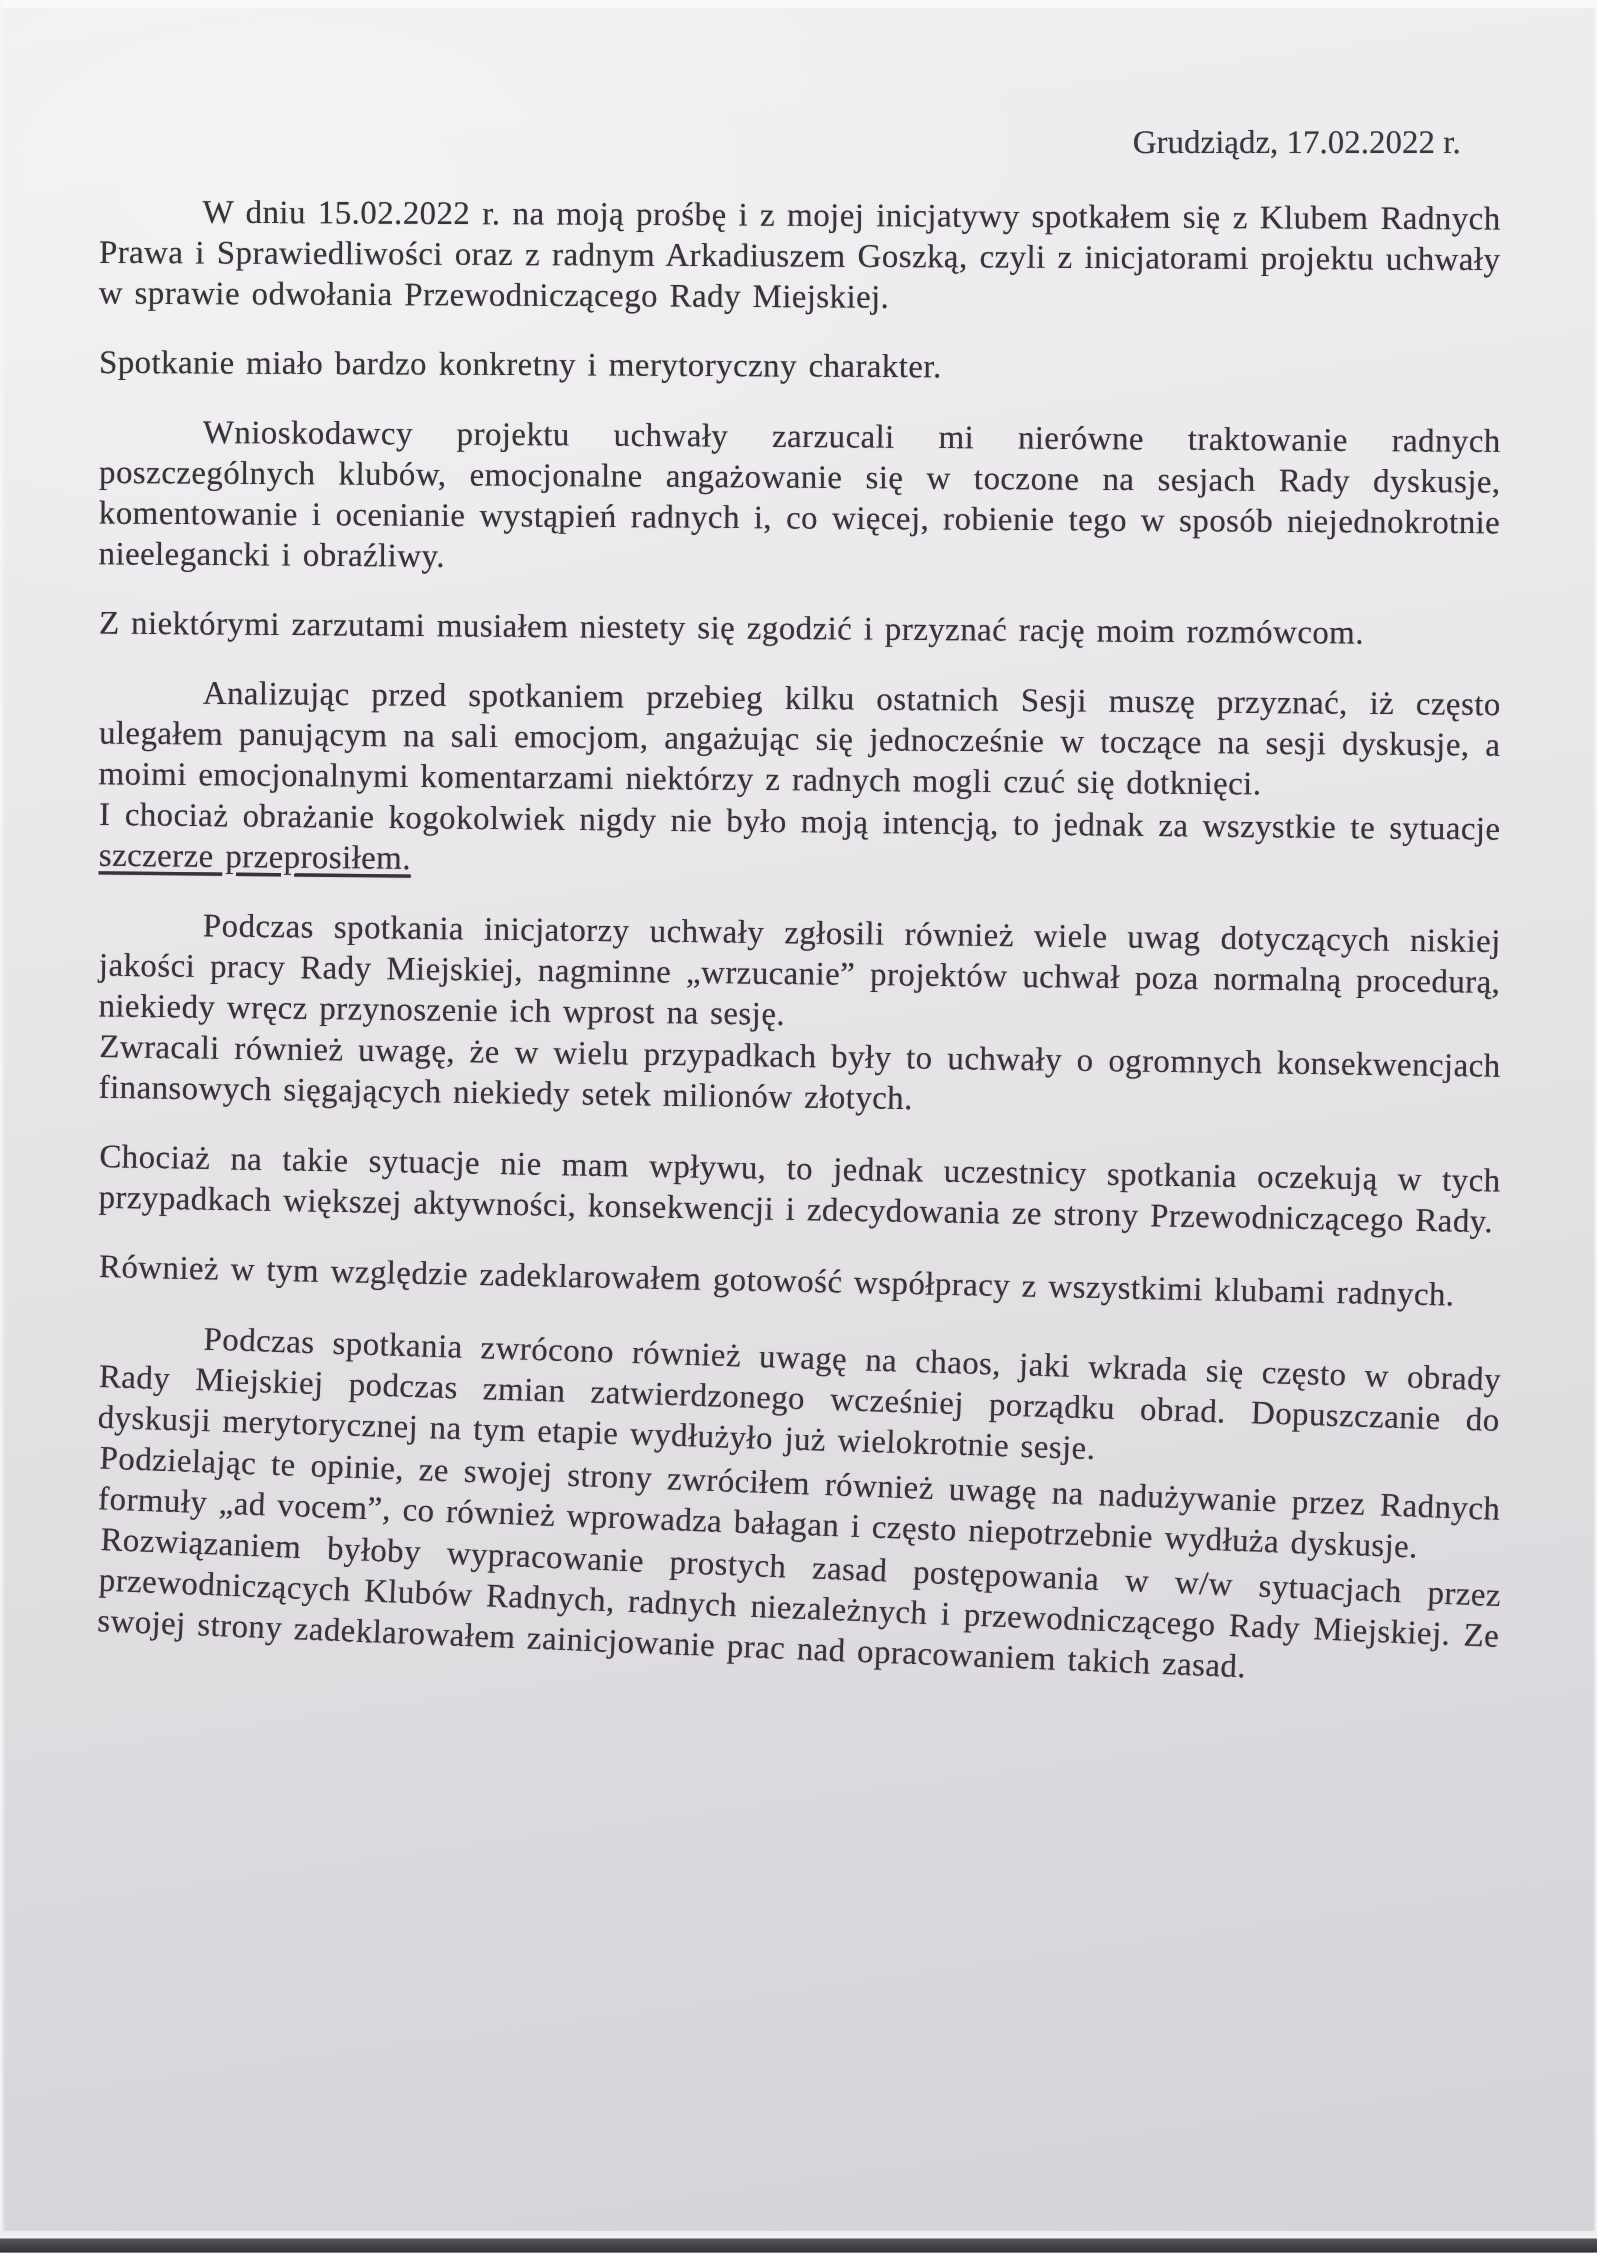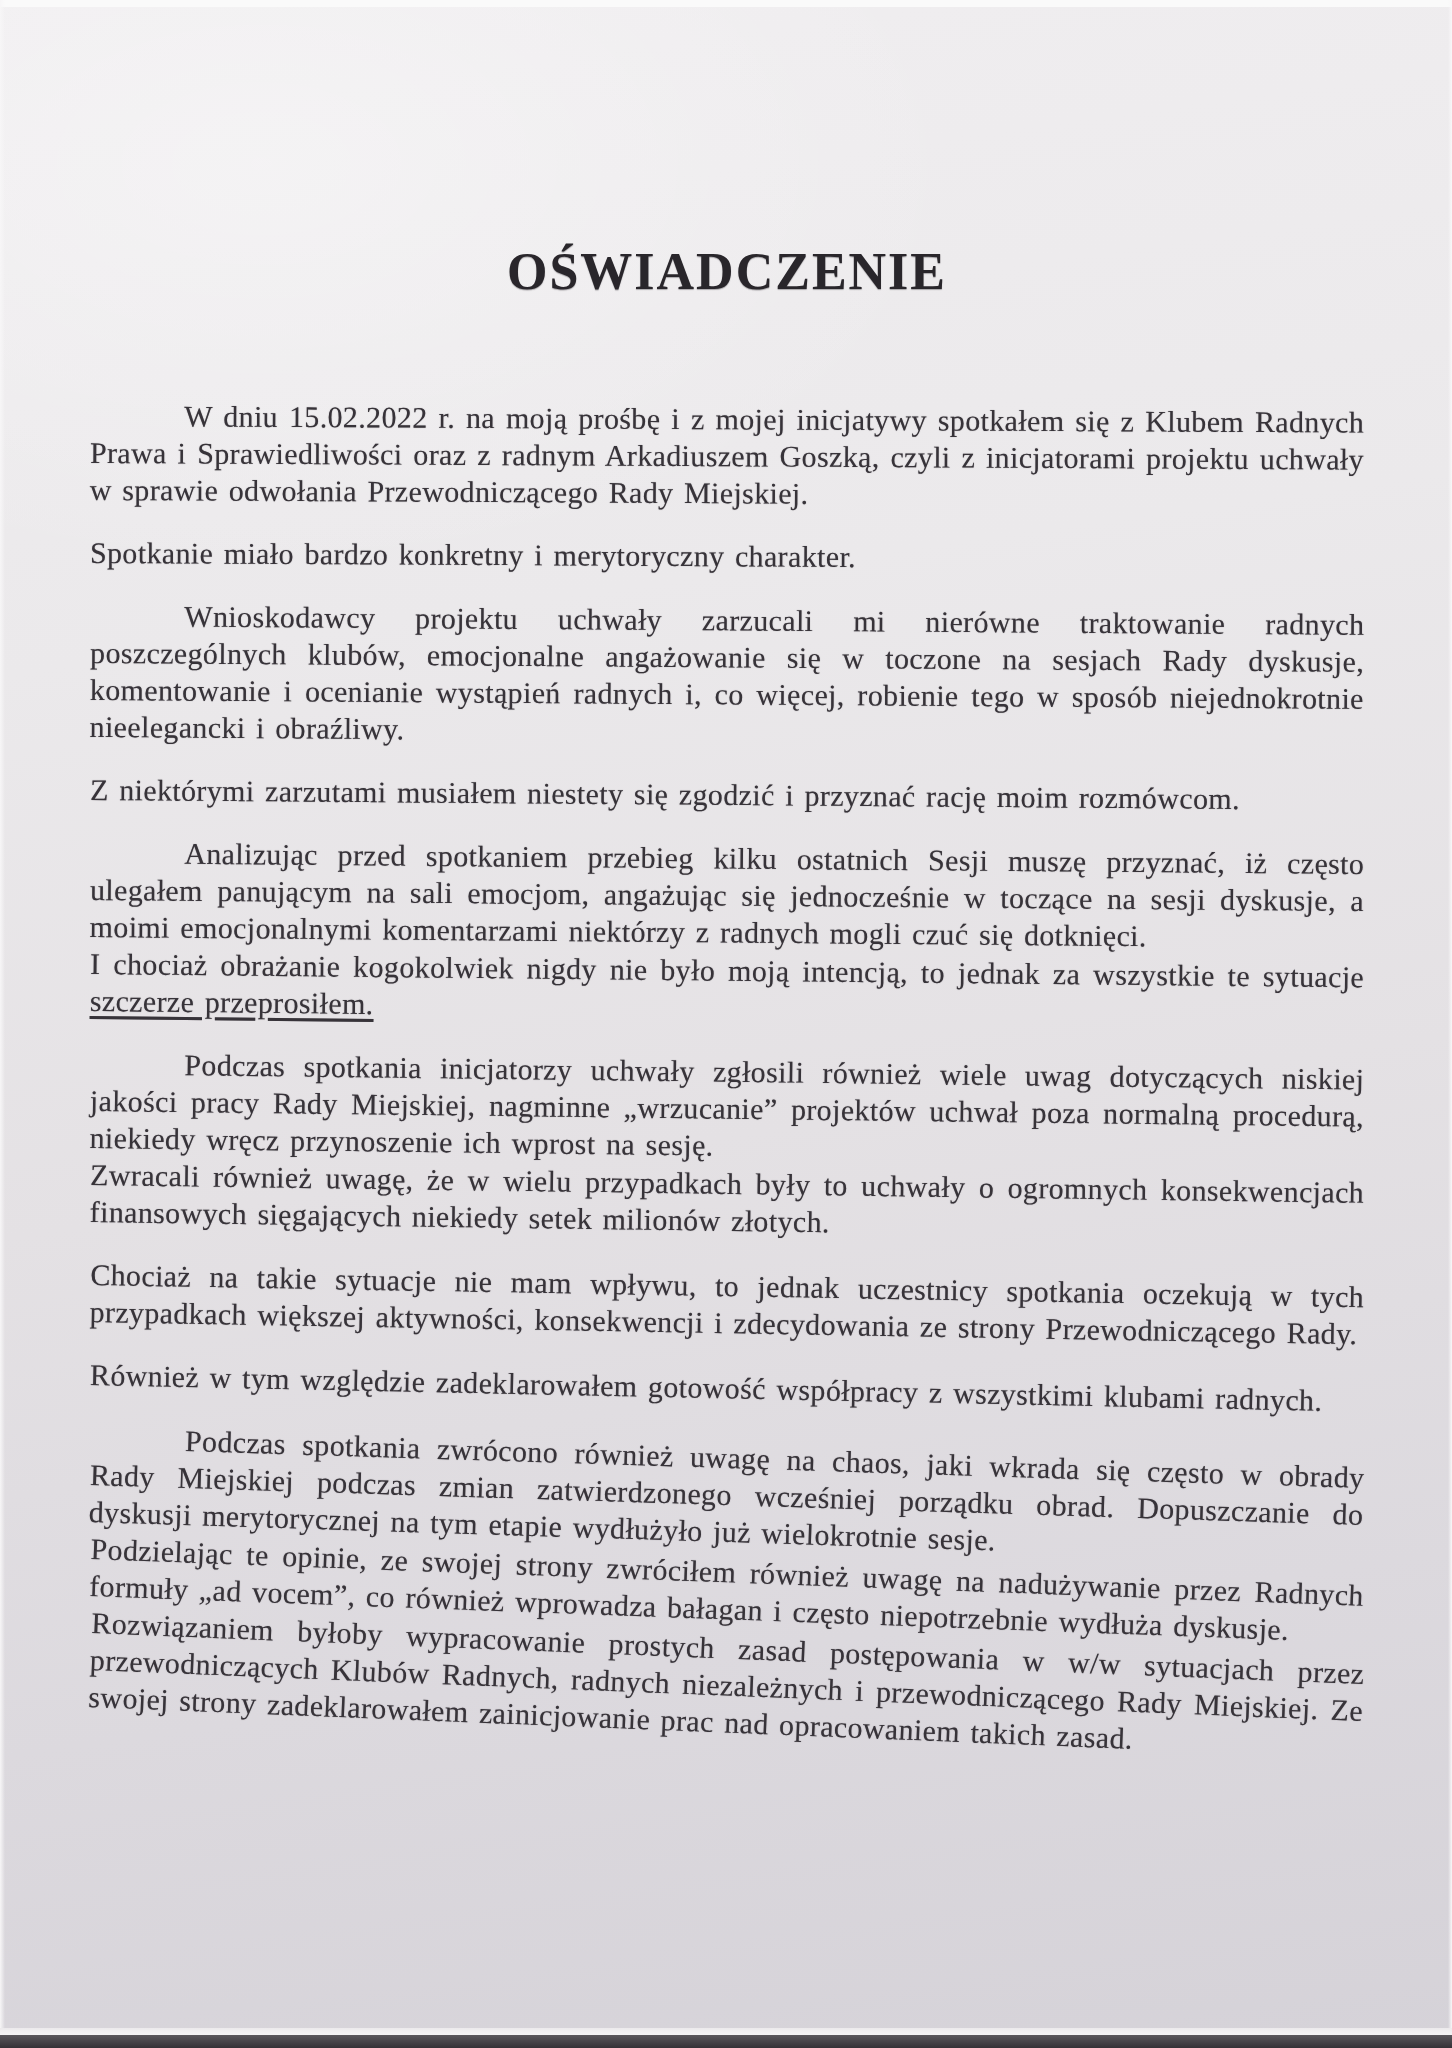--- a/index.html
+++ b/index.html
@@ -58,21 +58,21 @@
   }
   .block.indent { text-indent: 94px; }
   .block.gap { margin-top: 26px; }
   .u { text-decoration: underline; text-decoration-thickness: 2.5px; text-underline-offset: 5px; }
 </style>
 </head>
 <body>
 
 <div class="photo">
   <div class="paper">
-    <h1 class="doc-title">OŚWIADCZENIE</h1>
+    <div class="dateline">Grudziądz, 17.02.2022 r.</div>
     <div class="body-text">
         <p class="block indent gap" style="transform: rotate(0.3deg);"><span>W dniu 15.02.2022 r. na moją prośbę i z mojej inicjatywy spotkałem się z Klubem Radnych Prawa i Sprawiedliwości oraz z radnym Arkadiuszem Goszką, czyli z inicjatorami projektu uchwały w sprawie odwołania Przewodniczącego Rady Miejskiej.</span></p>
         <p class="block gap" style="transform: rotate(0.3deg);"><span>Spotkanie miało bardzo konkretny i merytoryczny charakter.</span></p>
         <p class="block indent gap" style="transform: rotate(0.4deg);"><span>Wnioskodawcy projektu uchwały zarzucali mi nierówne traktowanie radnych poszczególnych klubów, emocjonalne angażowanie się w toczone na sesjach Rady dyskusje, komentowanie i ocenianie wystąpień radnych i, co więcej, robienie tego w sposób niejednokrotnie nieelegancki i obraźliwy.</span></p>
         <p class="block gap" style="transform: rotate(0.45deg);"><span>Z niektórymi zarzutami musiałem niestety się zgodzić i przyznać rację moim rozmówcom.</span></p>
         <p class="block indent gap" style="transform: rotate(0.5deg);"><span>Analizując przed spotkaniem przebieg kilku ostatnich Sesji muszę przyznać, iż często ulegałem panującym na sali emocjom, angażując się jednocześnie w toczące na sesji dyskusje, a moimi emocjonalnymi komentarzami niektórzy z radnych mogli czuć się dotknięci.</span></p>
         <p class="block" style="transform: rotate(0.6deg);"><span>I chociaż obrażanie kogokolwiek nigdy nie było moją intencją, to jednak za wszystkie te sytuacje </span><span class="u">szczerze przeprosiłem.</span></p>
         <p class="block indent gap" style="transform: rotate(0.7deg);"><span>Podczas spotkania inicjatorzy uchwały zgłosili również wiele uwag dotyczących niskiej jakości pracy Rady Miejskiej, nagminne „wrzucanie” projektów uchwał poza normalną procedurą, niekiedy wręcz przynoszenie ich wprost na sesję.</span></p>
         <p class="block" style="transform: rotate(0.8deg);"><span>Zwracali również uwagę, że w wielu przypadkach były to uchwały o ogromnych konsekwencjach finansowych sięgających niekiedy setek milionów złotych.</span></p>
         <p class="block gap" style="transform: rotate(1deg);"><span>Chociaż na takie sytuacje nie mam wpływu, to jednak uczestnicy spotkania oczekują w tych przypadkach większej aktywności, konsekwencji i zdecydowania ze strony Przewodniczącego Rady.</span></p>

